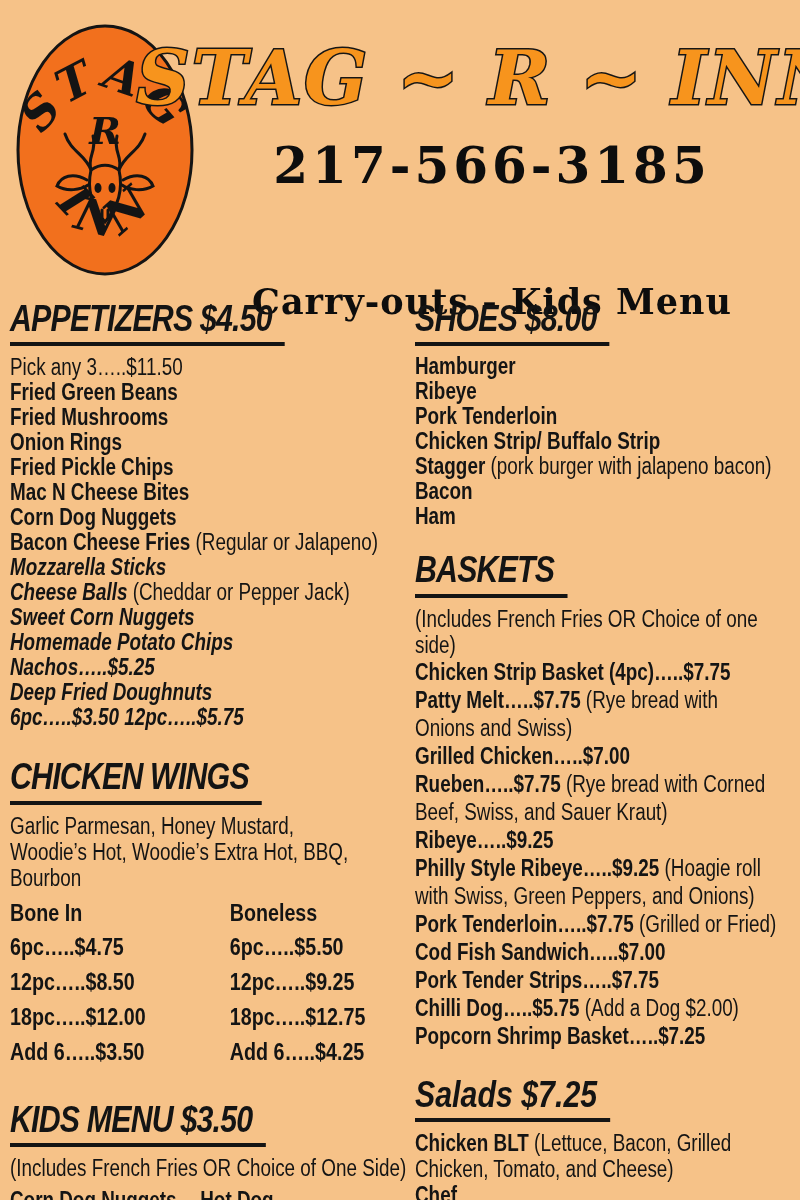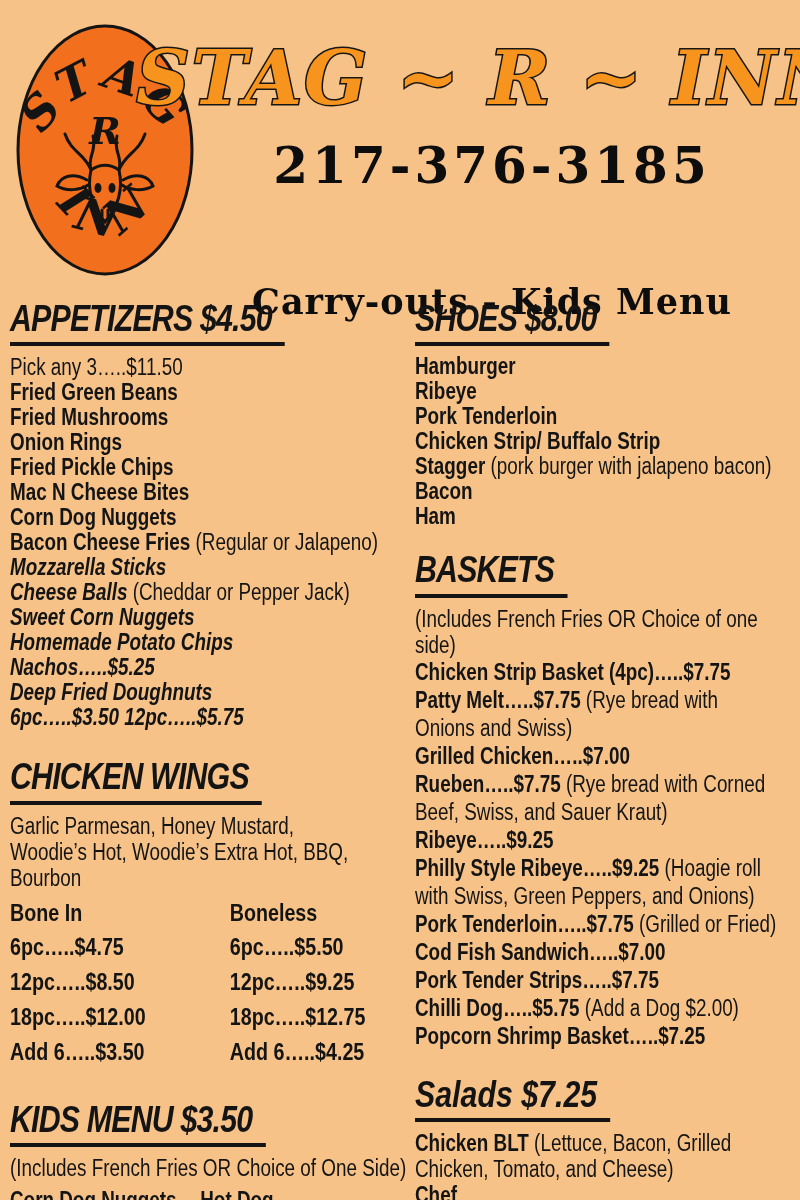--- a/index.html
+++ b/index.html
@@ -79,21 +79,21 @@
       <path d="M73 158 C59 150 47 154 43 164 C53 170 67 168 74 163"></path>
       <path d="M109 158 C123 150 135 154 139 164 C129 170 115 168 108 163"></path>
       <path d="M77 148 C73 166 77 184 91 200 C105 184 109 166 105 148 C96 142 86 142 77 148 Z"></path>
       <ellipse cx="84" cy="166" rx="3.5" ry="5" fill="#141414" stroke="none"></ellipse>
       <ellipse cx="98" cy="166" rx="3.5" ry="5" fill="#141414" stroke="none"></ellipse>
       <path d="M88 188 L88 195 M94 188 L94 195"></path>
     </g>
   </svg>
 
   <div class="title">STAG ~ R ~ INN</div>
-  <div class="hdr-line phone">217-376-3185</div>
+  <div class="hdr-line phone">217-566-3185</div>
   <div class="hdr-line tagline">Carry-outs - Kids Menu</div>
 
   <div class="col col-left">
 
     <section>
       <h2 class="sec-head"><span>APPETIZERS $4.50</span></h2>
       <div class="note">Pick any 3…..$11.50</div>
       <div class="line"><span>Fried Green Beans</span><span class="detail"></span></div>
       <div class="line"><span>Fried Mushrooms</span><span class="detail"></span></div>
       <div class="line"><span>Onion Rings</span><span class="detail"></span></div>

